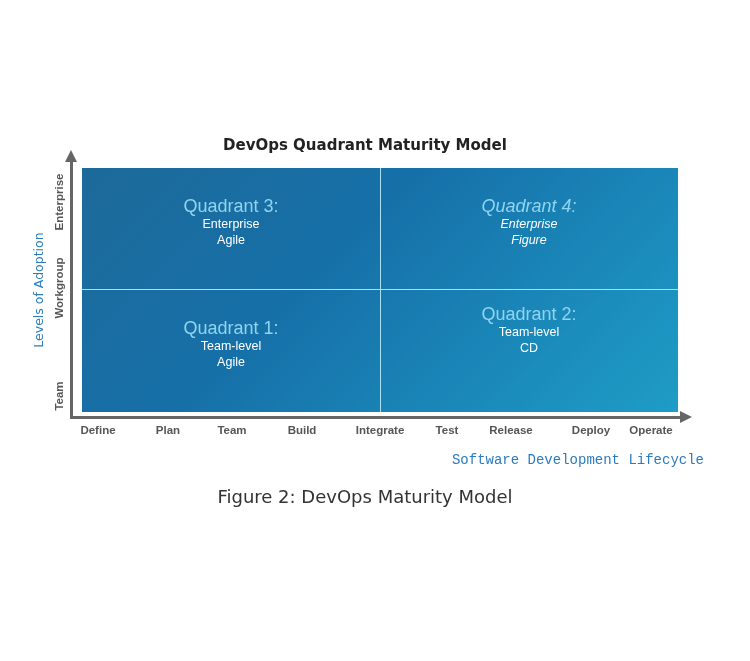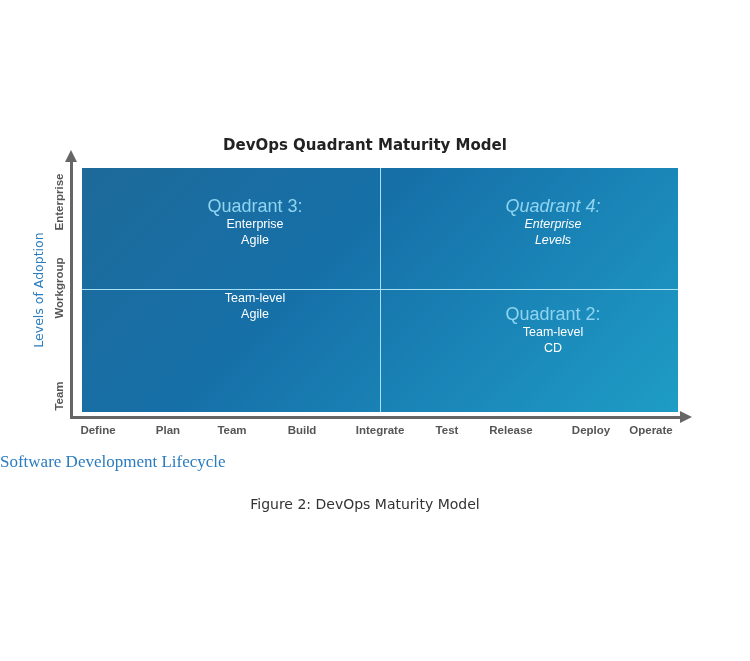--- a/index.html
+++ b/index.html
@@ -4,38 +4,38 @@
 <style>
   html, body { margin:0; padding:0; }
   body { width:750px; height:661px; background:#ffffff; position:relative; overflow:hidden;
          font-family:"Liberation Sans", sans-serif; }
   .title { position:absolute; left:0; width:730px; top:136px; text-align:center;
            font-family:"DejaVu Sans", sans-serif; font-weight:bold; font-size:15px; color:#222; }
   .grid { position:absolute; left:82px; top:168px; width:596px; height:244px;
           background: linear-gradient(135deg, #1d6a9a 0%, #1670a8 40%, #1a86b8 70%, #1e9dc6 100%); }
   .vline { position:absolute; left:298px; top:0; width:1px; height:100%; background:#a8e0f4; }
   .hline { position:absolute; top:121px; left:0; height:1px; width:100%; background:#a8e0f4; }
-  .quad { position:absolute; width:298px; height:122px; text-align:center; color:#fff;padding-left:24px; }
+  .quad { position:absolute; width:298px; height:122px; text-align:center; color:#fff; }
   .quad .qt { font-size:18px; color:#8fd4f0; margin-top:28px; line-height:20px; }
   .quad .ql { font-size:12.5px; line-height:16px; color:#fff; }
   .yaxis { position:absolute; left:70px; top:158px; width:3px; height:260px; background:#666; }
   .yarrow { position:absolute; left:65px; top:150px; width:0; height:0;
             border-left:6.5px solid transparent; border-right:6.5px solid transparent; border-bottom:12px solid #666; }
   .xaxis { position:absolute; left:70px; top:416px; width:612px; height:3px; background:#666; }
   .xarrow { position:absolute; left:680px; top:411px; width:0; height:0;
             border-top:6.5px solid transparent; border-bottom:6.5px solid transparent; border-left:12px solid #666; }
   .xtick { position:absolute; top:424px; font-size:11.5px; font-weight:bold; color:#555; transform:translateX(-50%); white-space:nowrap; }
   .ytick { position:absolute; left:59px; font-size:11.5px; font-weight:bold; color:#555;
            transform:translate(-50%,-50%) rotate(-90deg); white-space:nowrap; }
-  .xlabel { position:absolute; top:452px; left:0; width:704px; text-align:left;
-            font-family:Liberation Serif, serif; font-size:17px; color:#2a7cc0; }
+  .xlabel { position:absolute; top:452px; left:0; width:704px; text-align:right;
+            font-family:Liberation Mono, monospace; font-size:14px; color:#2a7cc0; }
   .ylabel { position:absolute; left:38px; top:290px; font-family:"DejaVu Sans", sans-serif;
             font-size:12.5px; color:#2a7cc0; transform:translate(-50%,-50%) rotate(-90deg); white-space:nowrap; }
-  .caption { position:absolute; top:496px; left:0; width:730px; text-align:center;
-             font-family:"DejaVu Sans", sans-serif; font-size:14px; color:#333; }
+  .caption { position:absolute; top:486px; left:0; width:730px; text-align:center;
+             font-family:"DejaVu Sans", sans-serif; font-size:18px; color:#333; }
 </style>
 </head>
 <body>
 
 <div class="title">DevOps Quadrant Maturity Model</div>
 
 <div class="yarrow"></div>
 <div class="yaxis"></div>
 <div class="xaxis"></div>
 <div class="xarrow"></div>
@@ -45,23 +45,24 @@
   <div class="hline"></div>
 
   <div class="quad" style="left:0;top:0;">
     <div class="qt">Quadrant 3:</div>
     <div class="ql">Enterprise</div>
     <div class="ql">Agile</div>
   </div>
   <div class="quad" style="left:298px;top:0;font-style:italic;">
     <div class="qt">Quadrant 4:</div>
     <div class="ql">Enterprise</div>
-    <div class="ql">Levels</div>
+    <div class="ql">Figure</div>
   </div>
   <div class="quad" style="left:0;top:122px;">
+    <div class="qt">Quadrant 1:</div>
     <div class="ql">Team-level</div>
     <div class="ql">Agile</div>
   </div>
   <div class="quad" style="left:298px;top:108px;">
     <div class="qt">Quadrant 2:</div>
     <div class="ql">Team-level</div>
     <div class="ql">CD</div>
   </div>
 </div>
 

